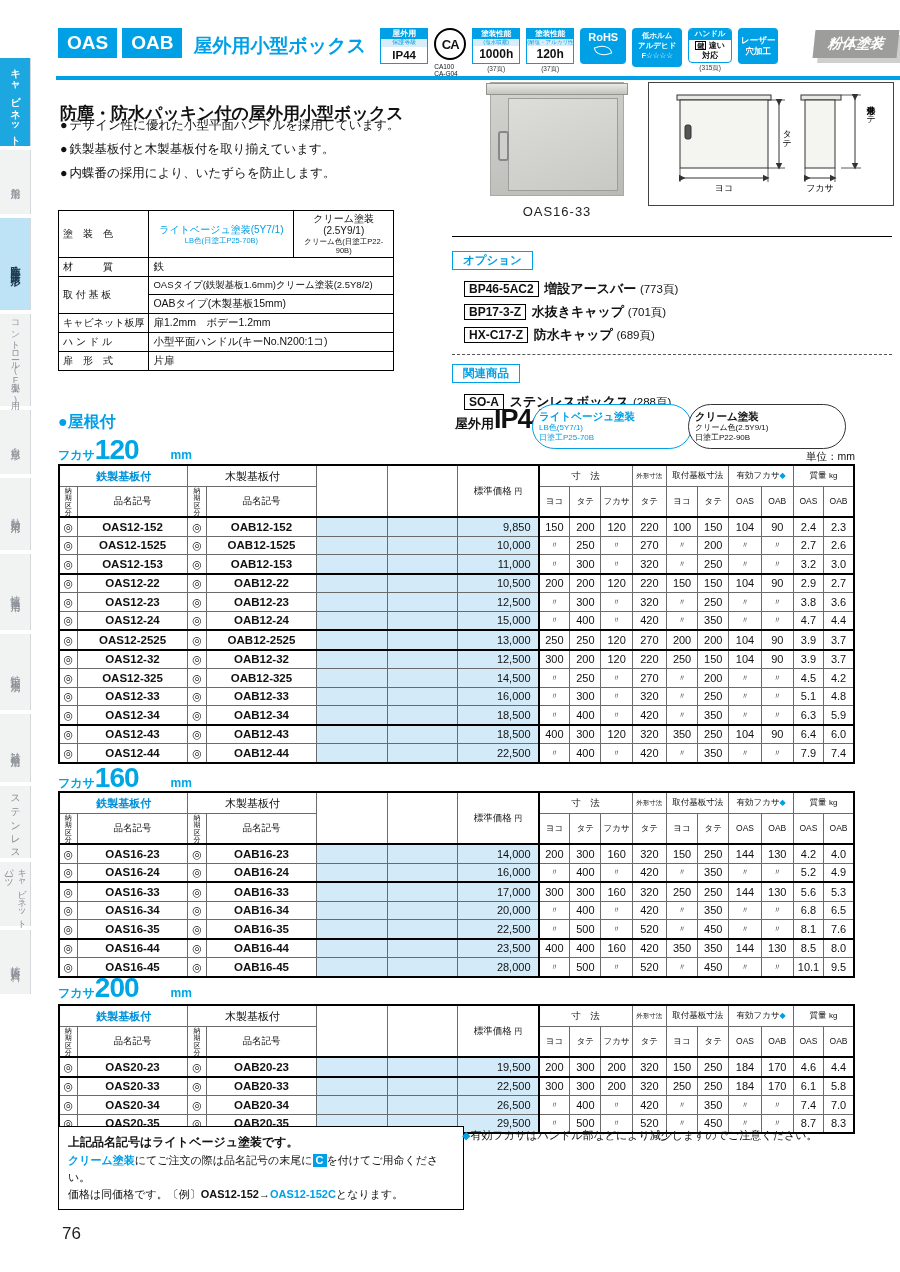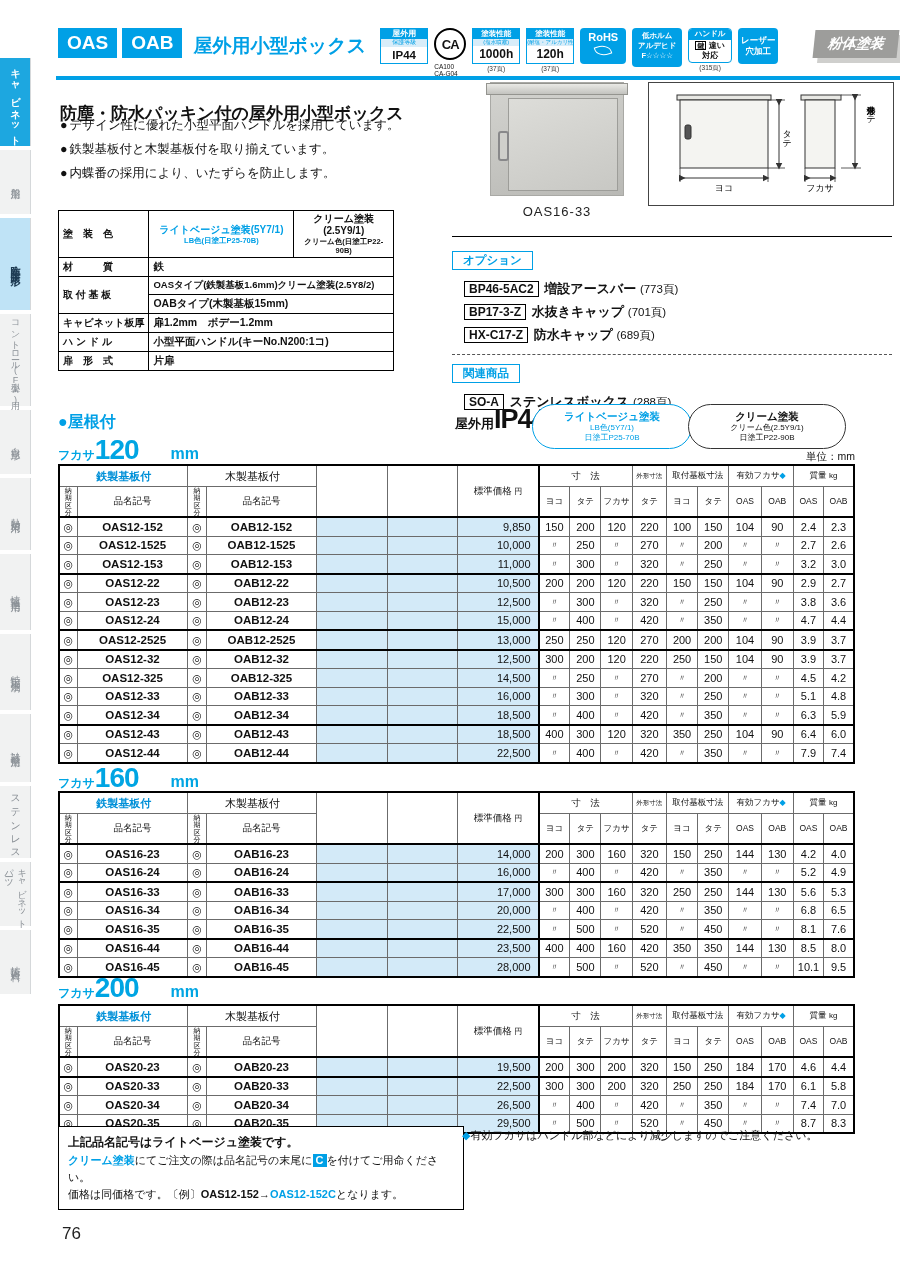--- a/index.html
+++ b/index.html
@@ -72,47 +72,47 @@
     background:linear-gradient(#e9e9e5,#c3c3bf);border:1px solid #94948f;}
   .photo .door{position:absolute;top:15px;left:17px;right:5px;bottom:4px;
     background:linear-gradient(160deg,#dddDD9,#c8c8c4);border:1px solid #9d9d99;}
   .photo .handle{position:absolute;left:7px;top:48px;width:7px;height:26px;
     border:2px solid #88888a;border-radius:3px;background:#cfcfcb;}
   .photo-cap{font-size:13px;letter-spacing:1px;margin-top:8px;color:#222;}
   .diagram{position:absolute;left:648px;top:82px;width:244px;height:122px;border:1.5px solid #444;background:#fff;}
 
   
   .spec{position:absolute;left:58px;top:210px;border-collapse:collapse;width:336px;background:#fff;}
-  .spec th,.spec td{border:1px solid #000;padding:2px 4px;font-size:10.5px;font-weight:bold;text-align:left;}
+  .spec th,.spec td{border:1px solid #000;padding:2px 4px;font-size:10.5px;font-weight:normal;text-align:left;}
   .spec th{width:76px;font-size:10px;white-space:nowrap;}
   .spec .blueline{color:#00a0e6;}
   .spec .subline{font-size:7.5px;display:block;text-align:center;line-height:1.2;}
   .spec .mainline{display:block;text-align:center;line-height:1.2;font-size:10px;}
 
   
   .options{position:absolute;left:452px;top:236px;width:440px;border-top:1.5px solid #000;padding-top:13px;}
   .opt-label{display:inline-block;border:1.5px solid #00a0e6;color:#00a0e6;font-size:11.5px;
     font-weight:bold;padding:1px 10px;margin-bottom:5px;}
   .opt-item{font-size:13px;margin:5px 12px;}
   .opt-code{display:inline-block;border:1.2px solid #000;padding:0 4px;font-size:12px;font-weight:bold;margin-right:2px;}
   .opt-name{font-weight:bold;}
   .opt-page{font-size:11.5px;}
   .opt-divider{border-top:1.5px dashed #555;margin:10px 0 8px 0;}
 
   
   .roof{position:absolute;left:58px;top:412px;color:#00a0e6;font-weight:bold;font-size:16px;}
   .depth-label{position:absolute;left:58px;color:#00a5e3;font-weight:bold;}
   .depth-label .p{font-size:12px;}
   .depth-label .n{font-size:28px;letter-spacing:-1px;}
-  .depth-label .u{font-size:16px;padding-left:32px;}
+  .depth-label .u{font-size:12px;padding-left:32px;}
   #depth1{top:434px;} #depth2{top:762px;} #depth3{top:972px;}
   .ip{position:absolute;left:455px;top:404px;white-space:nowrap;}
   .ip .a{font-size:13px;font-weight:bold;}
   .ip .b{font-size:27px;font-weight:bold;letter-spacing:-1px;}
-  .pill{position:absolute;top:404px;border-radius:26px;text-align:center;padding:5px 6px;line-height:1.25;background:#fff;}
+  .pill{position:absolute;top:404px;border-radius:26px;padding:5px 6px;line-height:1.25;background:#fff;}
   .pill .l1{font-size:10.5px;font-weight:bold;display:block;}
   .pill .l2,.pill .l3{font-size:8px;display:block;}
   #pill1{left:532px;width:146px;border:1.5px solid #00a0e6;color:#00a0e6;}
   #pill2{left:688px;width:144px;border:1.5px solid #333;color:#111;}
   .unit{position:absolute;left:58px;width:797px;top:450px;text-align:right;font-size:10.5px;}
 
   
   .ptable{position:absolute;left:58px;width:797px;border-collapse:collapse;table-layout:fixed;
     background:#fff;border:2px solid #000;}
   #t1{top:464px;} #t2{top:791px;} #t3{top:1004px;}

